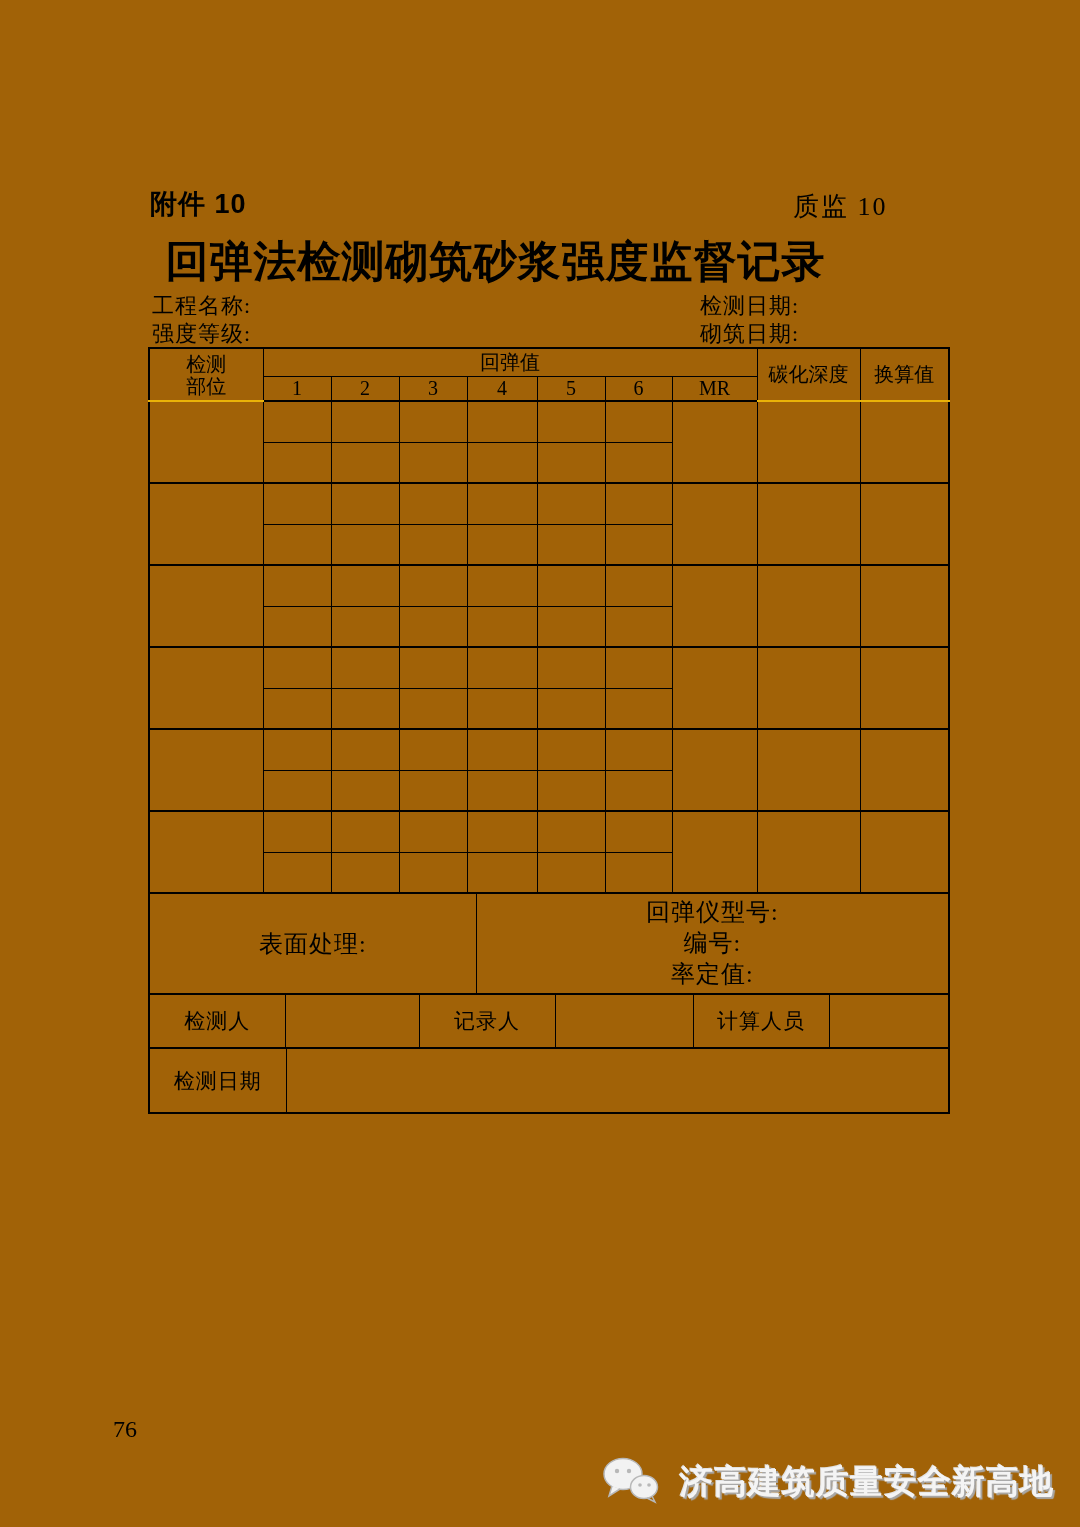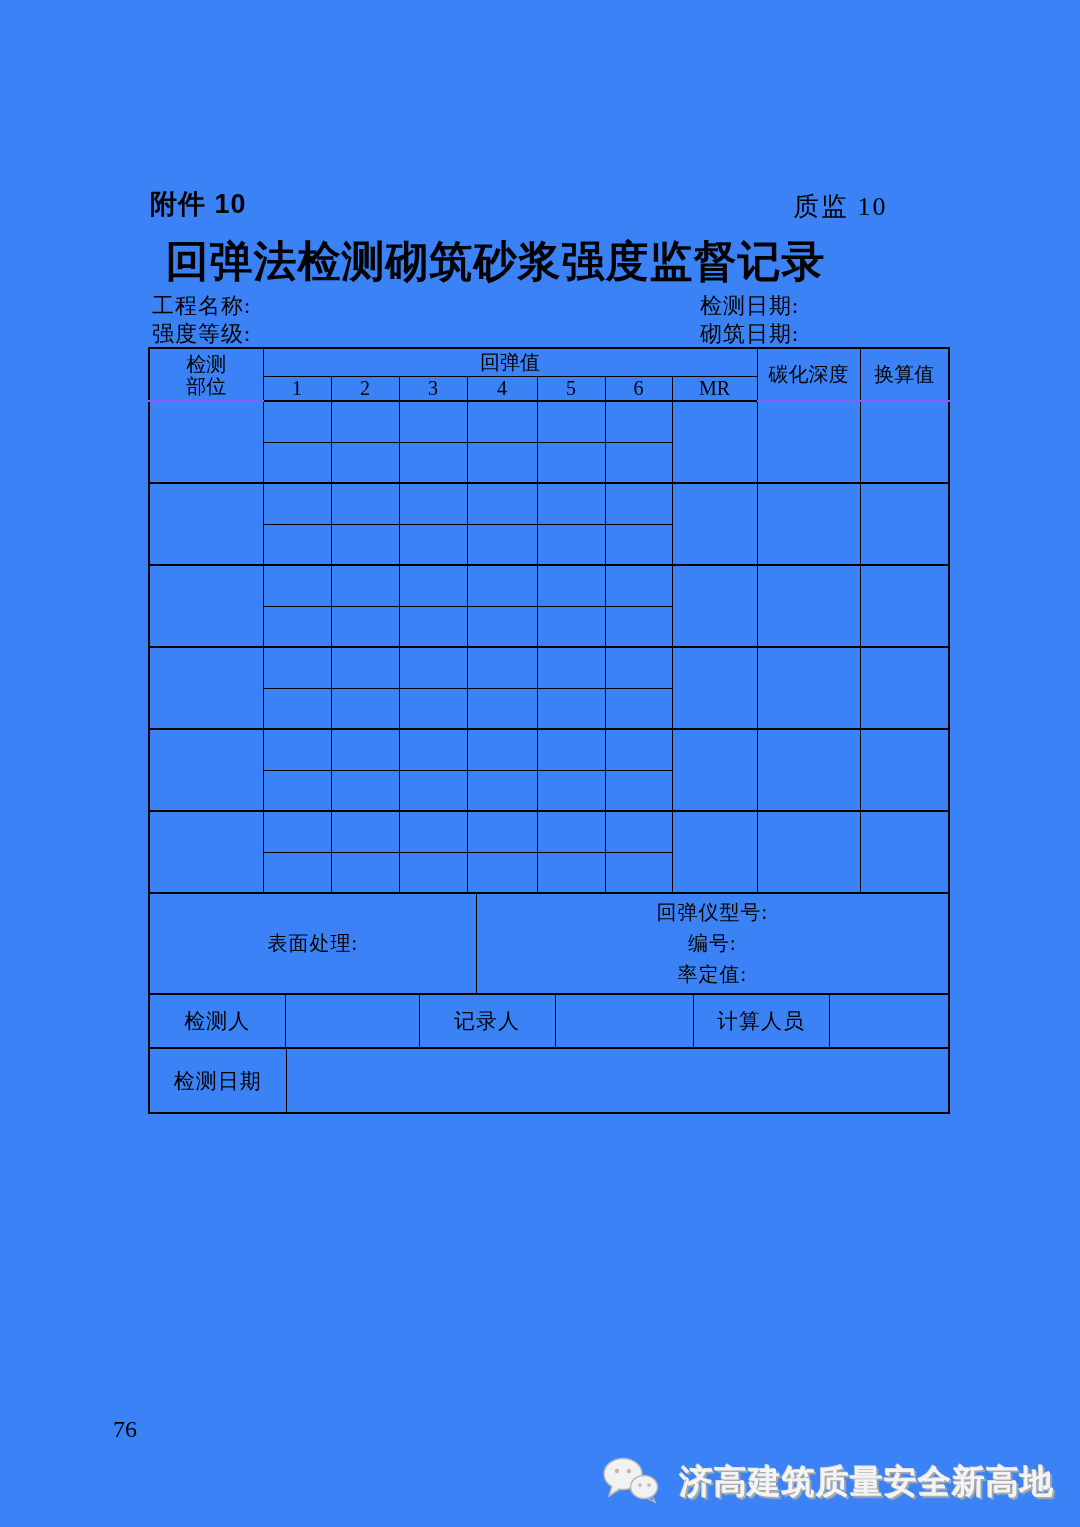--- a/index.html
+++ b/index.html
@@ -1,19 +1,19 @@
 <!DOCTYPE html>
 <html><head>
 <meta charset="utf-8">
 <title>Document</title>
 <style>
   * { margin:0; padding:0; box-sizing:border-box; }
   body { background:#ffffff; }
   .page {
-    position:relative; width:1080px; height:1527px; background:#3b82f6;
+    position:relative; width:1080px; height:1527px; background:#a16207;
     color:#000; font-family:"Liberation Serif","DejaVu Serif",serif; overflow:hidden;
   }
   .attachment {
     position:absolute; left:150px; top:186px;
     font-family:"Liberation Sans","DejaVu Sans",sans-serif;
     font-weight:bold; font-size:27px; letter-spacing:1px;
   }
   .doc-code {
     position:absolute; left:793px; top:189px;
     font-size:26px; letter-spacing:2px;
@@ -30,26 +30,26 @@
 
   .tables { position:absolute; left:148px; top:347px; width:800px; }
   table { border-collapse:collapse; table-layout:fixed; width:800px; border:2px solid #000; }
   .tables table + table { margin-top:-2px; }
   th, td { border:1px solid #000; padding:0; text-align:center; vertical-align:middle;
            font-weight:normal; font-size:20px; overflow:hidden; }
 
   #main-table thead tr { height:23px; }
   #main-table tbody tr { height:41px; }
   #main-table thead tr.subrow th { border-bottom:2px solid #000; }
-  #main-table th[rowspan] { border-bottom:2px solid #8b5cf6; }
+  #main-table th[rowspan] { border-bottom:2px solid #eab308; }
   #main-table tbody tr.group-start td { border-top:2px solid #000; }
   .loc-line { display:block; line-height:22px; }
 
   #strength-table td { height:207px; font-size:22px; letter-spacing:1px; }
-  #surface-table td  { height:101px; font-size:20px; letter-spacing:1px; }
+  #surface-table td  { height:101px; font-size:24px; letter-spacing:1px; }
   .instr-line { display:block; line-height:31px; }
   #sign-table tr { height:54px; }
   #sign-table td { font-size:21px; letter-spacing:1px; }
   #date-table tr { height:65px; }
   #date-table td { font-size:21px; letter-spacing:1px; }
 
   .page-number { position:absolute; left:113px; top:1416px; font-size:24px; }
 
   .watermark { position:absolute; right:26px; top:1456px; display:flex; align-items:center; gap:20px; }
   .watermark-text {

